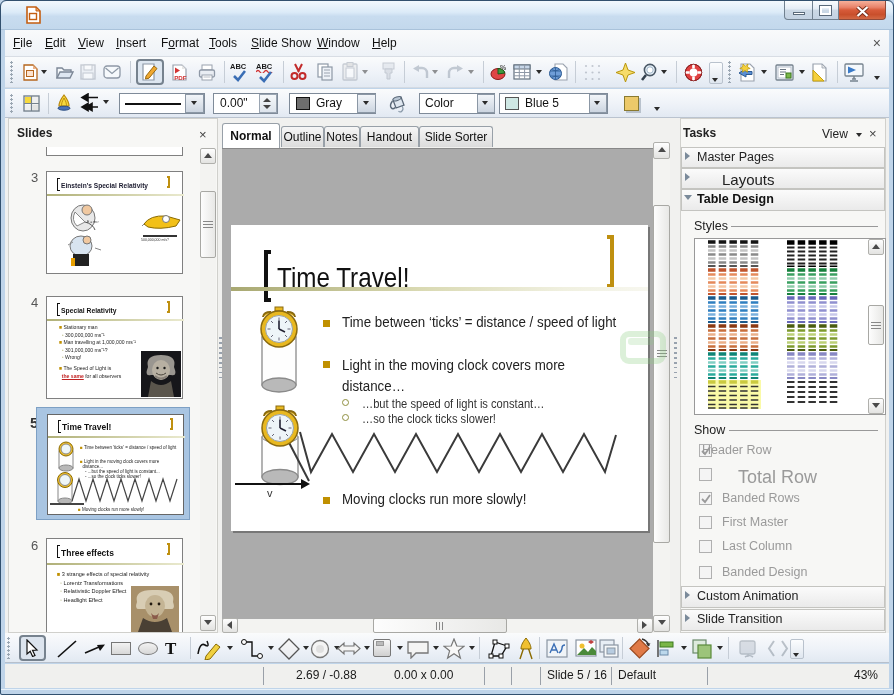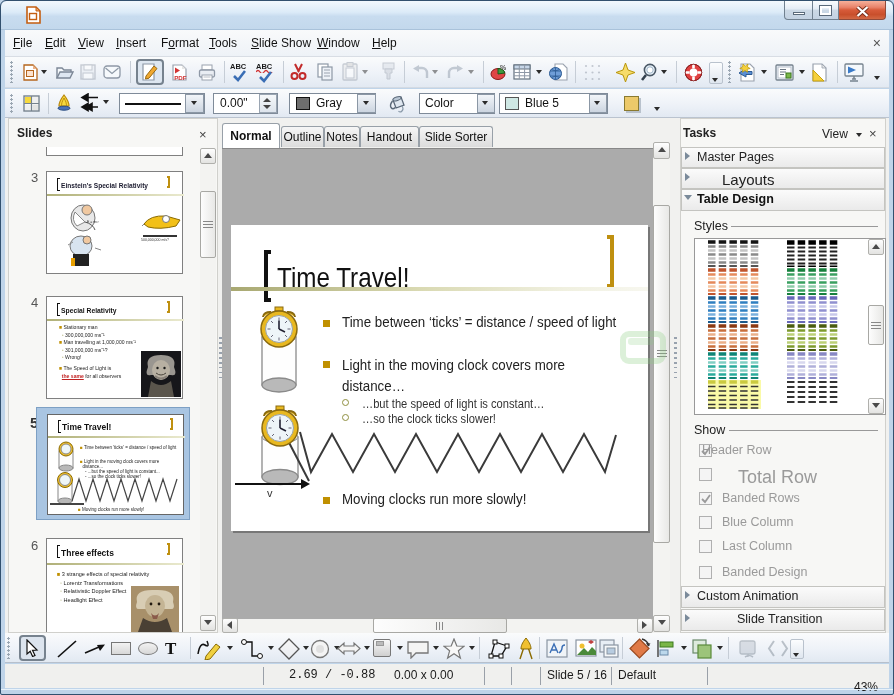--- a/index.html
+++ b/index.html
@@ -525,31 +525,31 @@
     </svg>
  <div class="abs" style="left:702px;top:443px;font-size:12.5px;color:#9a9a9a;">Header Row</div>
  <div class="abs" style="left:699px;top:468px;width:13px;height:13px;background:#f4f4f4;border:1px solid #b0b0b0;"></div>
  <div class="abs" style="left:738px;top:467px;font-size:18px;color:#9a9a9a;">Total Row</div>
  <div class="abs" style="left:699px;top:492px;width:13px;height:13px;background:#f4f4f4;border:1px solid #b0b0b0;"></div>
  <svg class="abs" style="left:701px;top:494px" width="10" height="10" viewBox="0 0 10 10">
       <path d="M1 5 L4 8 L9 1" fill="none" stroke="#9a9a9a" stroke-width="1.8"></path>
     </svg>
  <div class="abs" style="left:722px;top:491px;font-size:12.5px;color:#9a9a9a;">Banded Rows</div>
  <div class="abs" style="left:699px;top:516px;width:13px;height:13px;background:#f4f4f4;border:1px solid #b0b0b0;"></div>
- <div class="abs" style="left:722px;top:515px;font-size:12.5px;color:#9a9a9a;">Blue Column</div>
+ <div class="abs" style="left:722px;top:515px;font-size:12.5px;color:#9a9a9a;">First Master</div>
  <div class="abs" style="left:699px;top:540px;width:13px;height:13px;background:#f4f4f4;border:1px solid #b0b0b0;"></div>
  <div class="abs" style="left:722px;top:539px;font-size:12.5px;color:#9a9a9a;">Last Column</div>
  <div class="abs" style="left:699px;top:566px;width:13px;height:13px;background:#f4f4f4;border:1px solid #b0b0b0;"></div>
  <div class="abs" style="left:722px;top:565px;font-size:12.5px;color:#9a9a9a;">Banded Design</div>
  <div class="abs" style="left:681px;top:586px;width:204px;height:22px;background:linear-gradient(#fbfbfb,#eaeaea);border:1px solid #c4c4c0;"></div>
  <div class="abs" style="left:685px;top:591px;width:0;height:0;border-top:4px solid transparent;border-bottom:4px solid transparent;border-left:5px solid #7a8a9a;"></div>
  <div class="abs" style="left:697px;top:589px;font-size:12.5px;color:#222;">Custom Animation</div>
  <div class="abs" style="left:681px;top:609px;width:204px;height:22px;background:linear-gradient(#fbfbfb,#eaeaea);border:1px solid #c4c4c0;"></div>
  <div class="abs" style="left:685px;top:614px;width:0;height:0;border-top:4px solid transparent;border-bottom:4px solid transparent;border-left:5px solid #7a8a9a;"></div>
- <div class="abs" style="left:697px;top:612px;font-size:12.5px;color:#222;margin-left:40px;">Slide Transition</div>
+ <div class="abs" style="left:697px;top:612px;font-size:12.5px;color:#222;">Slide Transition</div>
 
  <svg class="abs" style="left:708px;top:240px" width="53" height="27">
   <line x1="0" y1="2" x2="53" y2="2" stroke="#151515" stroke-width="3.4" stroke-dasharray="7.5 3.2"></line>
   <line x1="0" y1="6.5" x2="53" y2="6.5" stroke="#8a8a8a" stroke-width="2.6" stroke-dasharray="7.5 3.2"></line>
   <line x1="0" y1="10.5" x2="53" y2="10.5" stroke="#c4c4c4" stroke-width="2.6" stroke-dasharray="7.5 3.2"></line>
   <line x1="0" y1="14.5" x2="53" y2="14.5" stroke="#8a8a8a" stroke-width="2.6" stroke-dasharray="7.5 3.2"></line>
   <line x1="0" y1="18.5" x2="53" y2="18.5" stroke="#c4c4c4" stroke-width="2.6" stroke-dasharray="7.5 3.2"></line>
   <line x1="0" y1="22.5" x2="53" y2="22.5" stroke="#8a8a8a" stroke-width="2.6" stroke-dasharray="7.5 3.2"></line>
   <line x1="0" y1="26" x2="53" y2="26" stroke="#555" stroke-width="1.8" stroke-dasharray="7.5 3.2"></line>
  </svg>
@@ -774,25 +774,25 @@
   <path d="M9 1 l4 4 h-4z" fill="#e8e8e8" stroke="#aaa"></path>
  </svg>
 
  <div class="abs" style="left:219px;top:337px;width:3px;height:42px;background:repeating-linear-gradient(#98a2ae 0 1.5px,transparent 1.5px 5px);"></div>
  <div class="abs" style="left:674px;top:337px;width:3px;height:42px;background:repeating-linear-gradient(#98a2ae 0 1.5px,transparent 1.5px 5px);"></div>
 
  <div class="abs" style="left:620px;top:331px;width:46px;height:33px;border:6px solid rgba(140,205,130,0.30);border-radius:9px;z-index:50;"></div>
  <div class="abs" style="left:628px;top:338px;width:26px;height:7px;background:rgba(140,205,130,0.24);border-radius:3px;z-index:50;"></div>
  <div id="statusbar">
   <div class="ssep" style="left:258px"></div>
-  <div style="position:absolute;left:284px;top:4px;font-family:Liberation Mono, monospace;">2.69 / -0.88</div>
+  <div style="position:absolute;left:291px;top:4px;">2.69 / -0.88</div>
   <div style="position:absolute;left:389px;top:4px;">0.00 x 0.00</div>
   <div class="ssep" style="left:479px"></div>
   <div class="ssep" style="left:506px"></div>
   <div class="ssep" style="left:535px"></div>
   <div style="position:absolute;left:542px;top:4px;">Slide 5 / 16</div>
   <div class="ssep" style="left:606px"></div>
   <div style="position:absolute;left:613px;top:4px;">Default</div>
   <div class="ssep" style="left:702px"></div>
-  <div style="position:absolute;left:849px;top:16px;">43%</div>
+  <div style="position:absolute;left:849px;top:4px;">43%</div>
  </div>
 </div>
 <div class="abs" style="left:1px;top:689px;width:892px;height:1px;background:#e8f2fa;"></div>
 
 </body></html>

